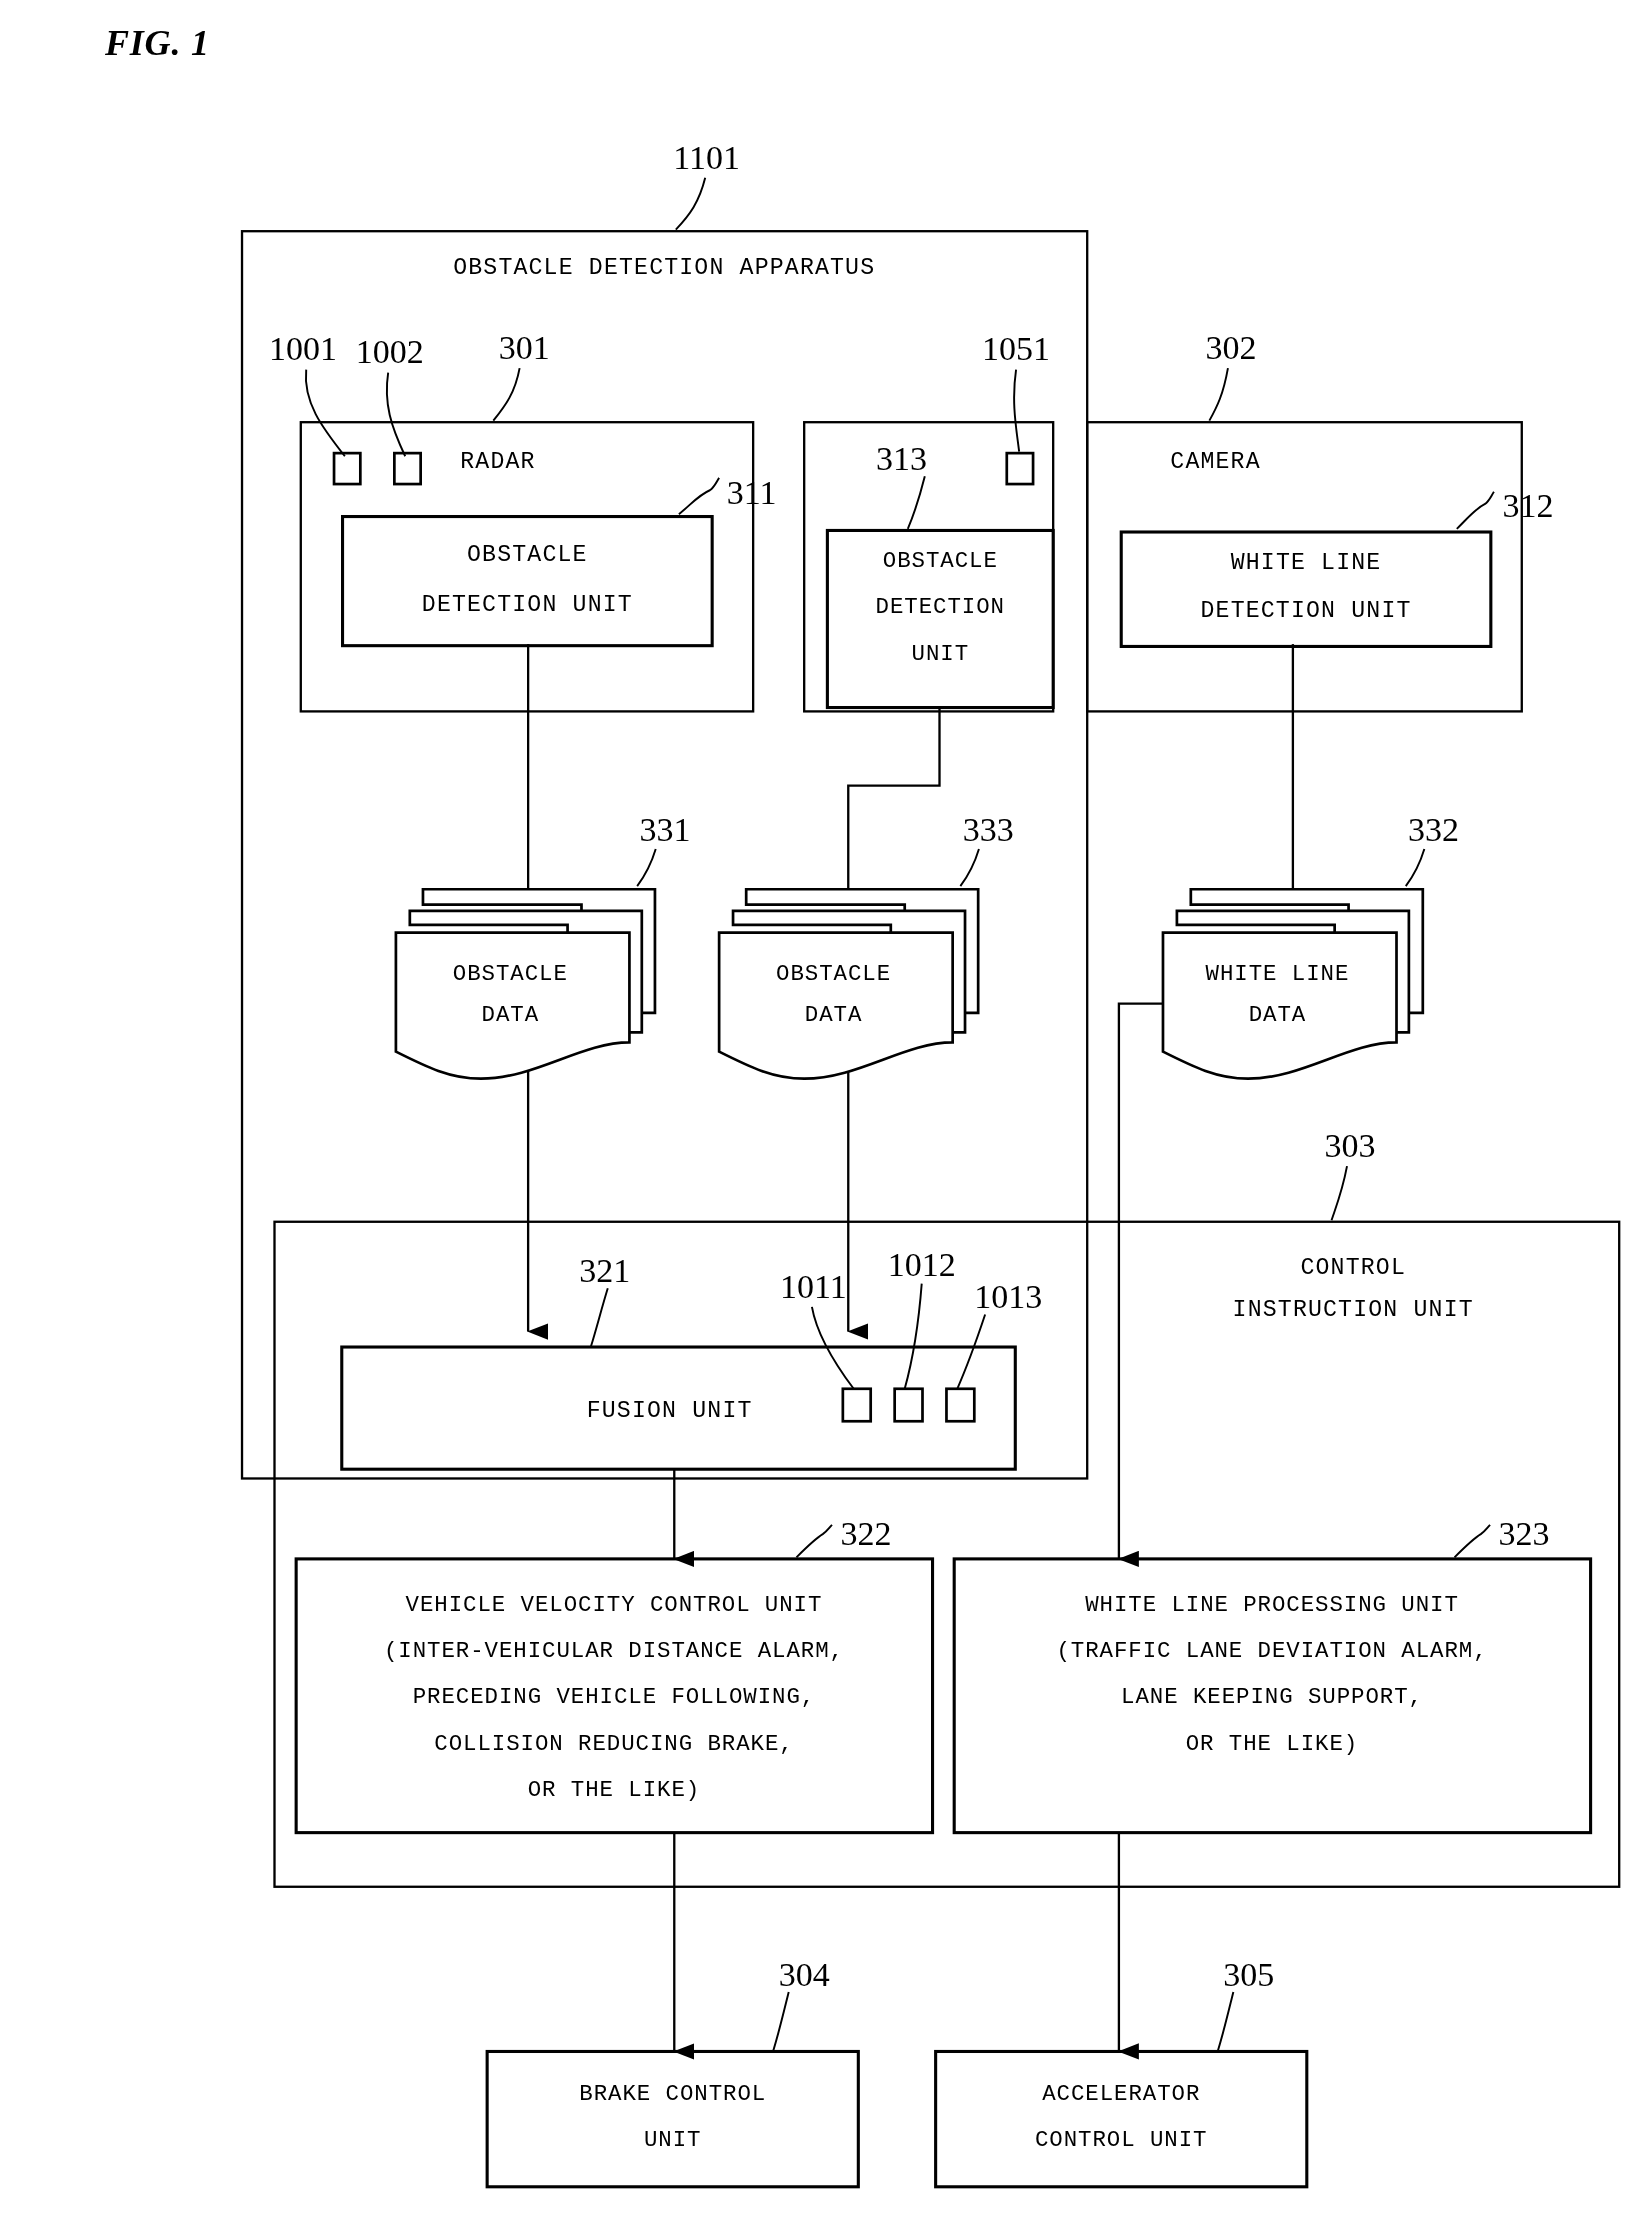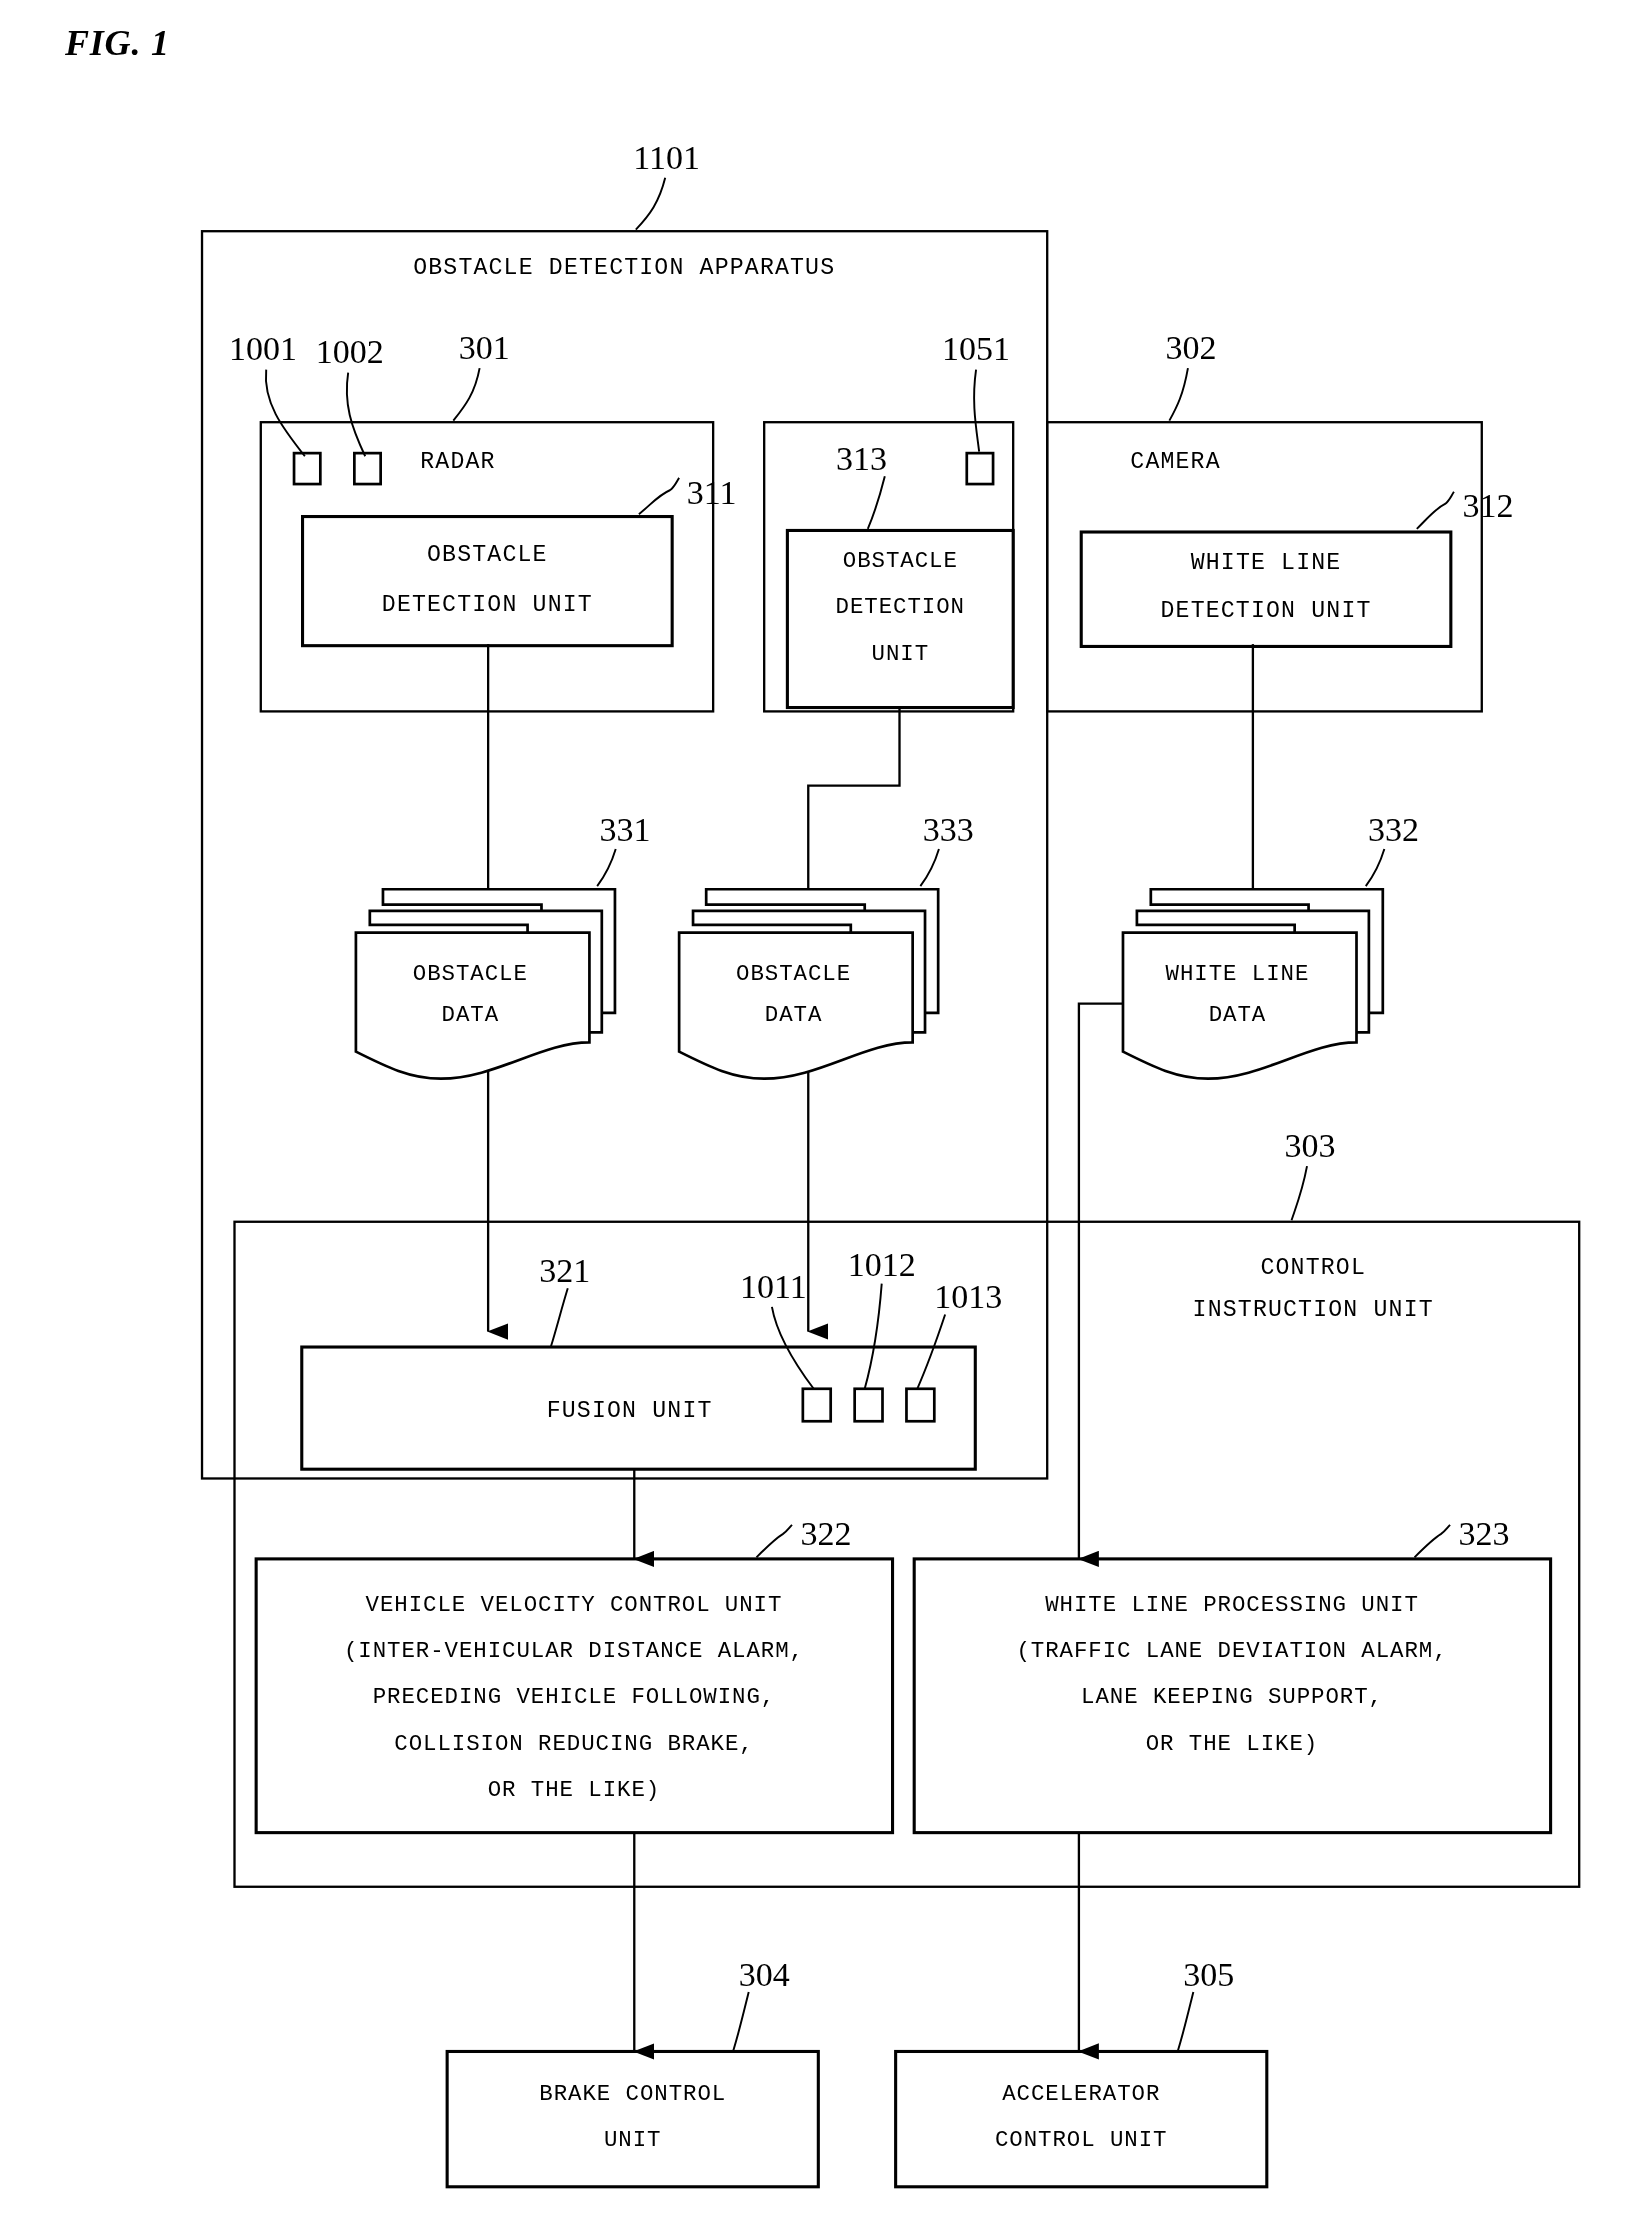--- a/index.html
+++ b/index.html
@@ -2,21 +2,21 @@
 <html style="font-size:12.4px"><head>
 <meta charset="utf-8">
 <style>
   html,body{margin:0;padding:0;background:#ffffff;}
   body{
     width:1649px;height:2227px;
     font-family:"Liberation Sans", sans-serif;
     color:#000;
     overflow:hidden;
   }
-  #fig{position:relative;width:1363px;height:2227px;}
+  #fig{position:relative;width:1363px;height:2227px;margin-left:40px;}
   svg{position:absolute;top:0;left:0;width:1649px;height:2227px;}
   .fig-title{
     position:absolute;
     left:65px; top:21.7px;
     font-family:"Liberation Serif", serif;
     font-style:italic;font-weight:bold;
     font-size:36px;
     letter-spacing:0.8px;
   }
   text{

